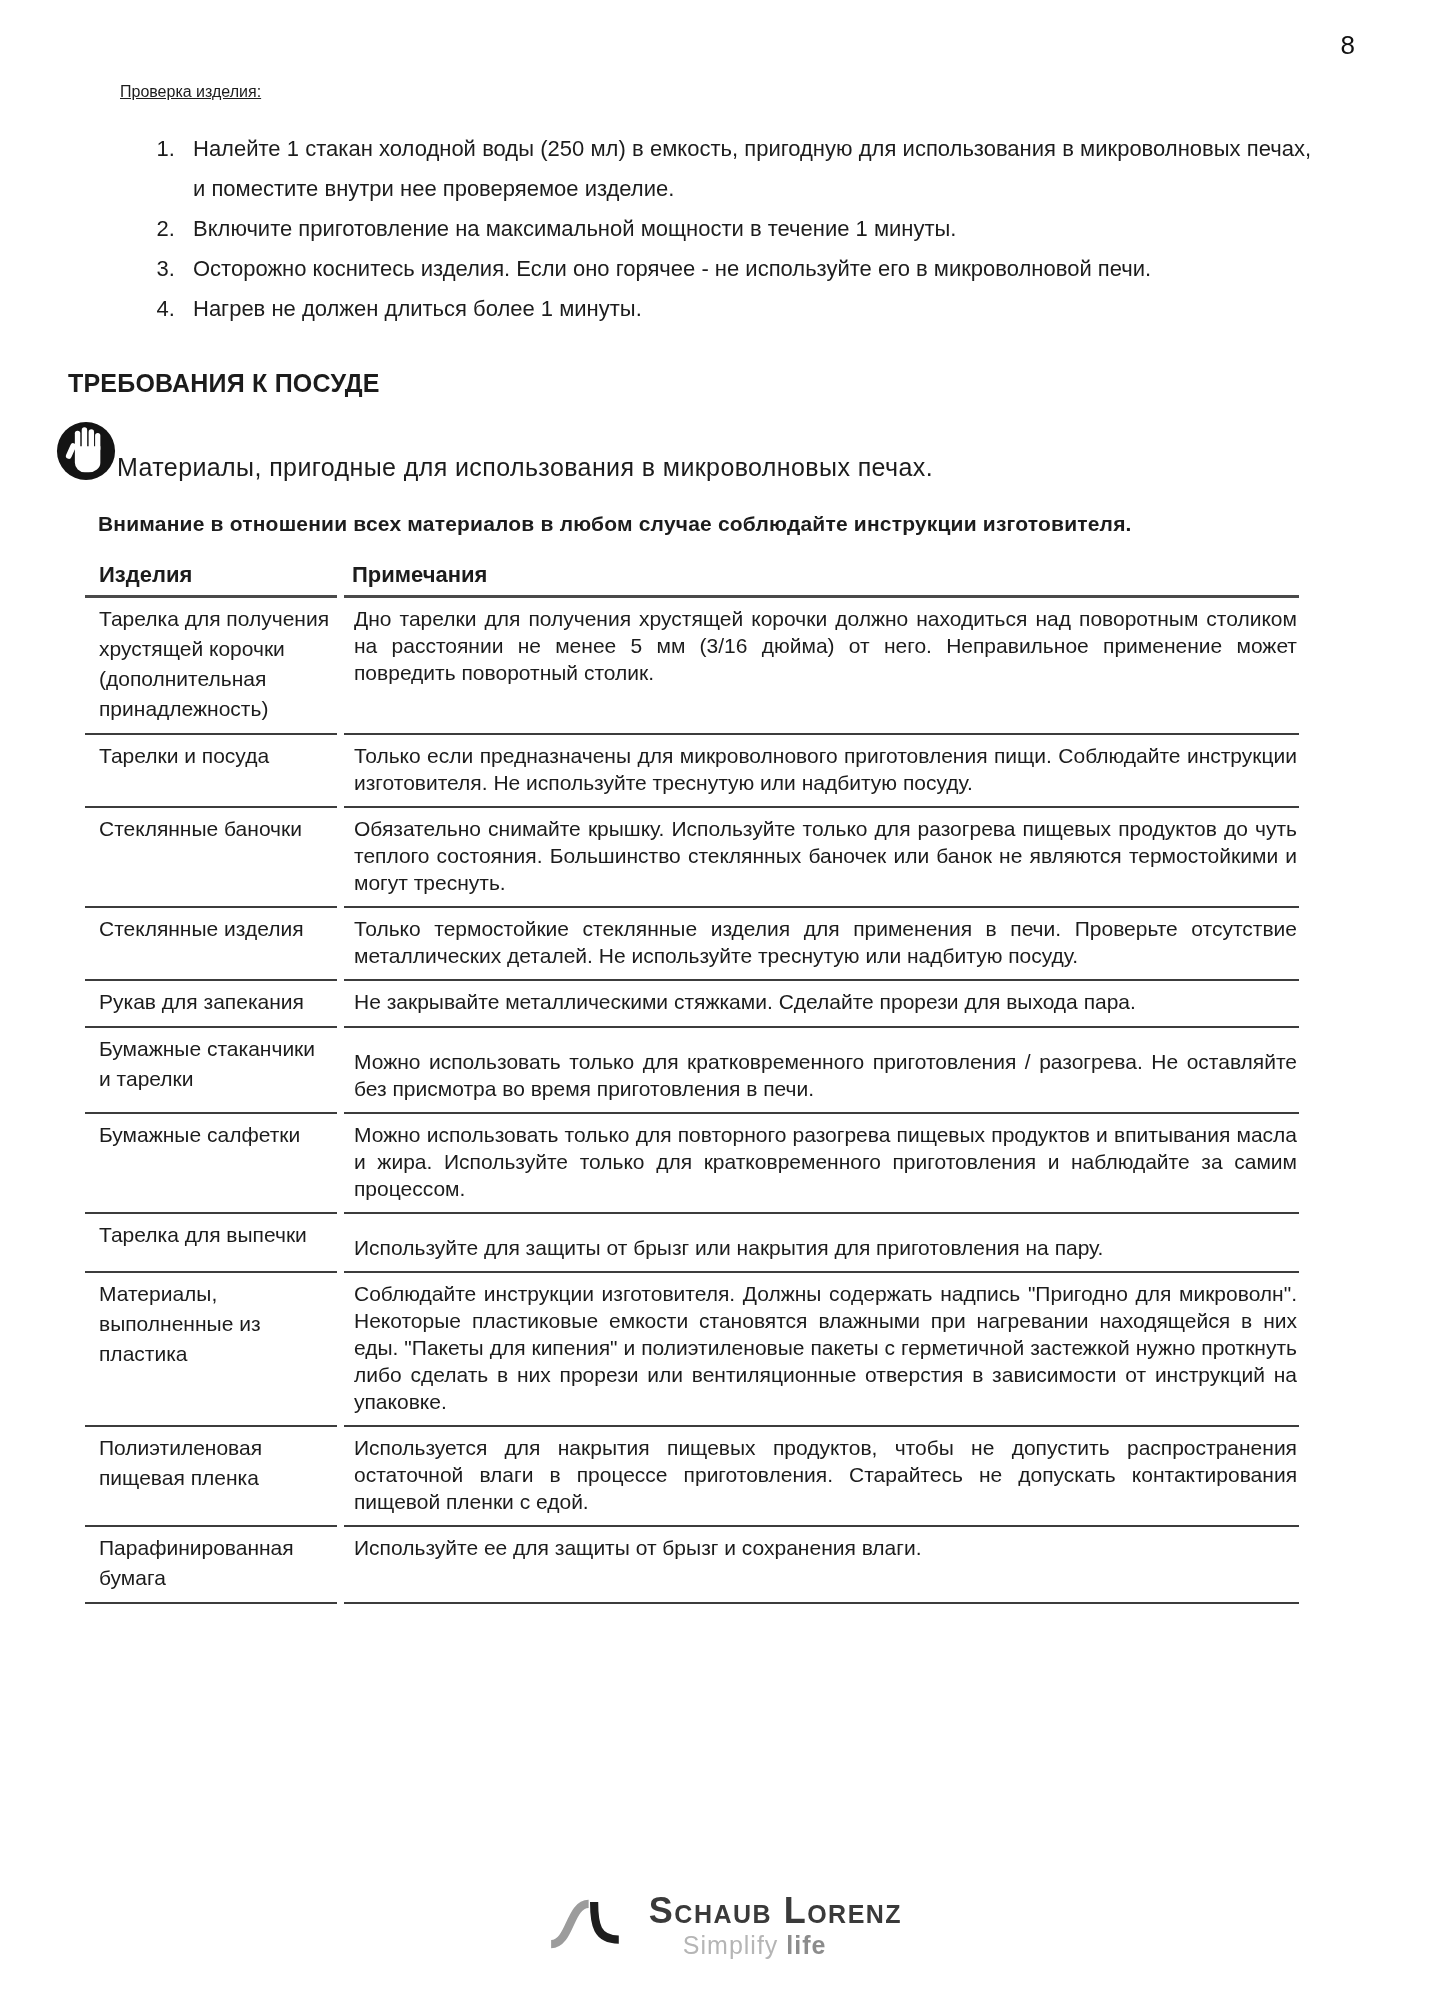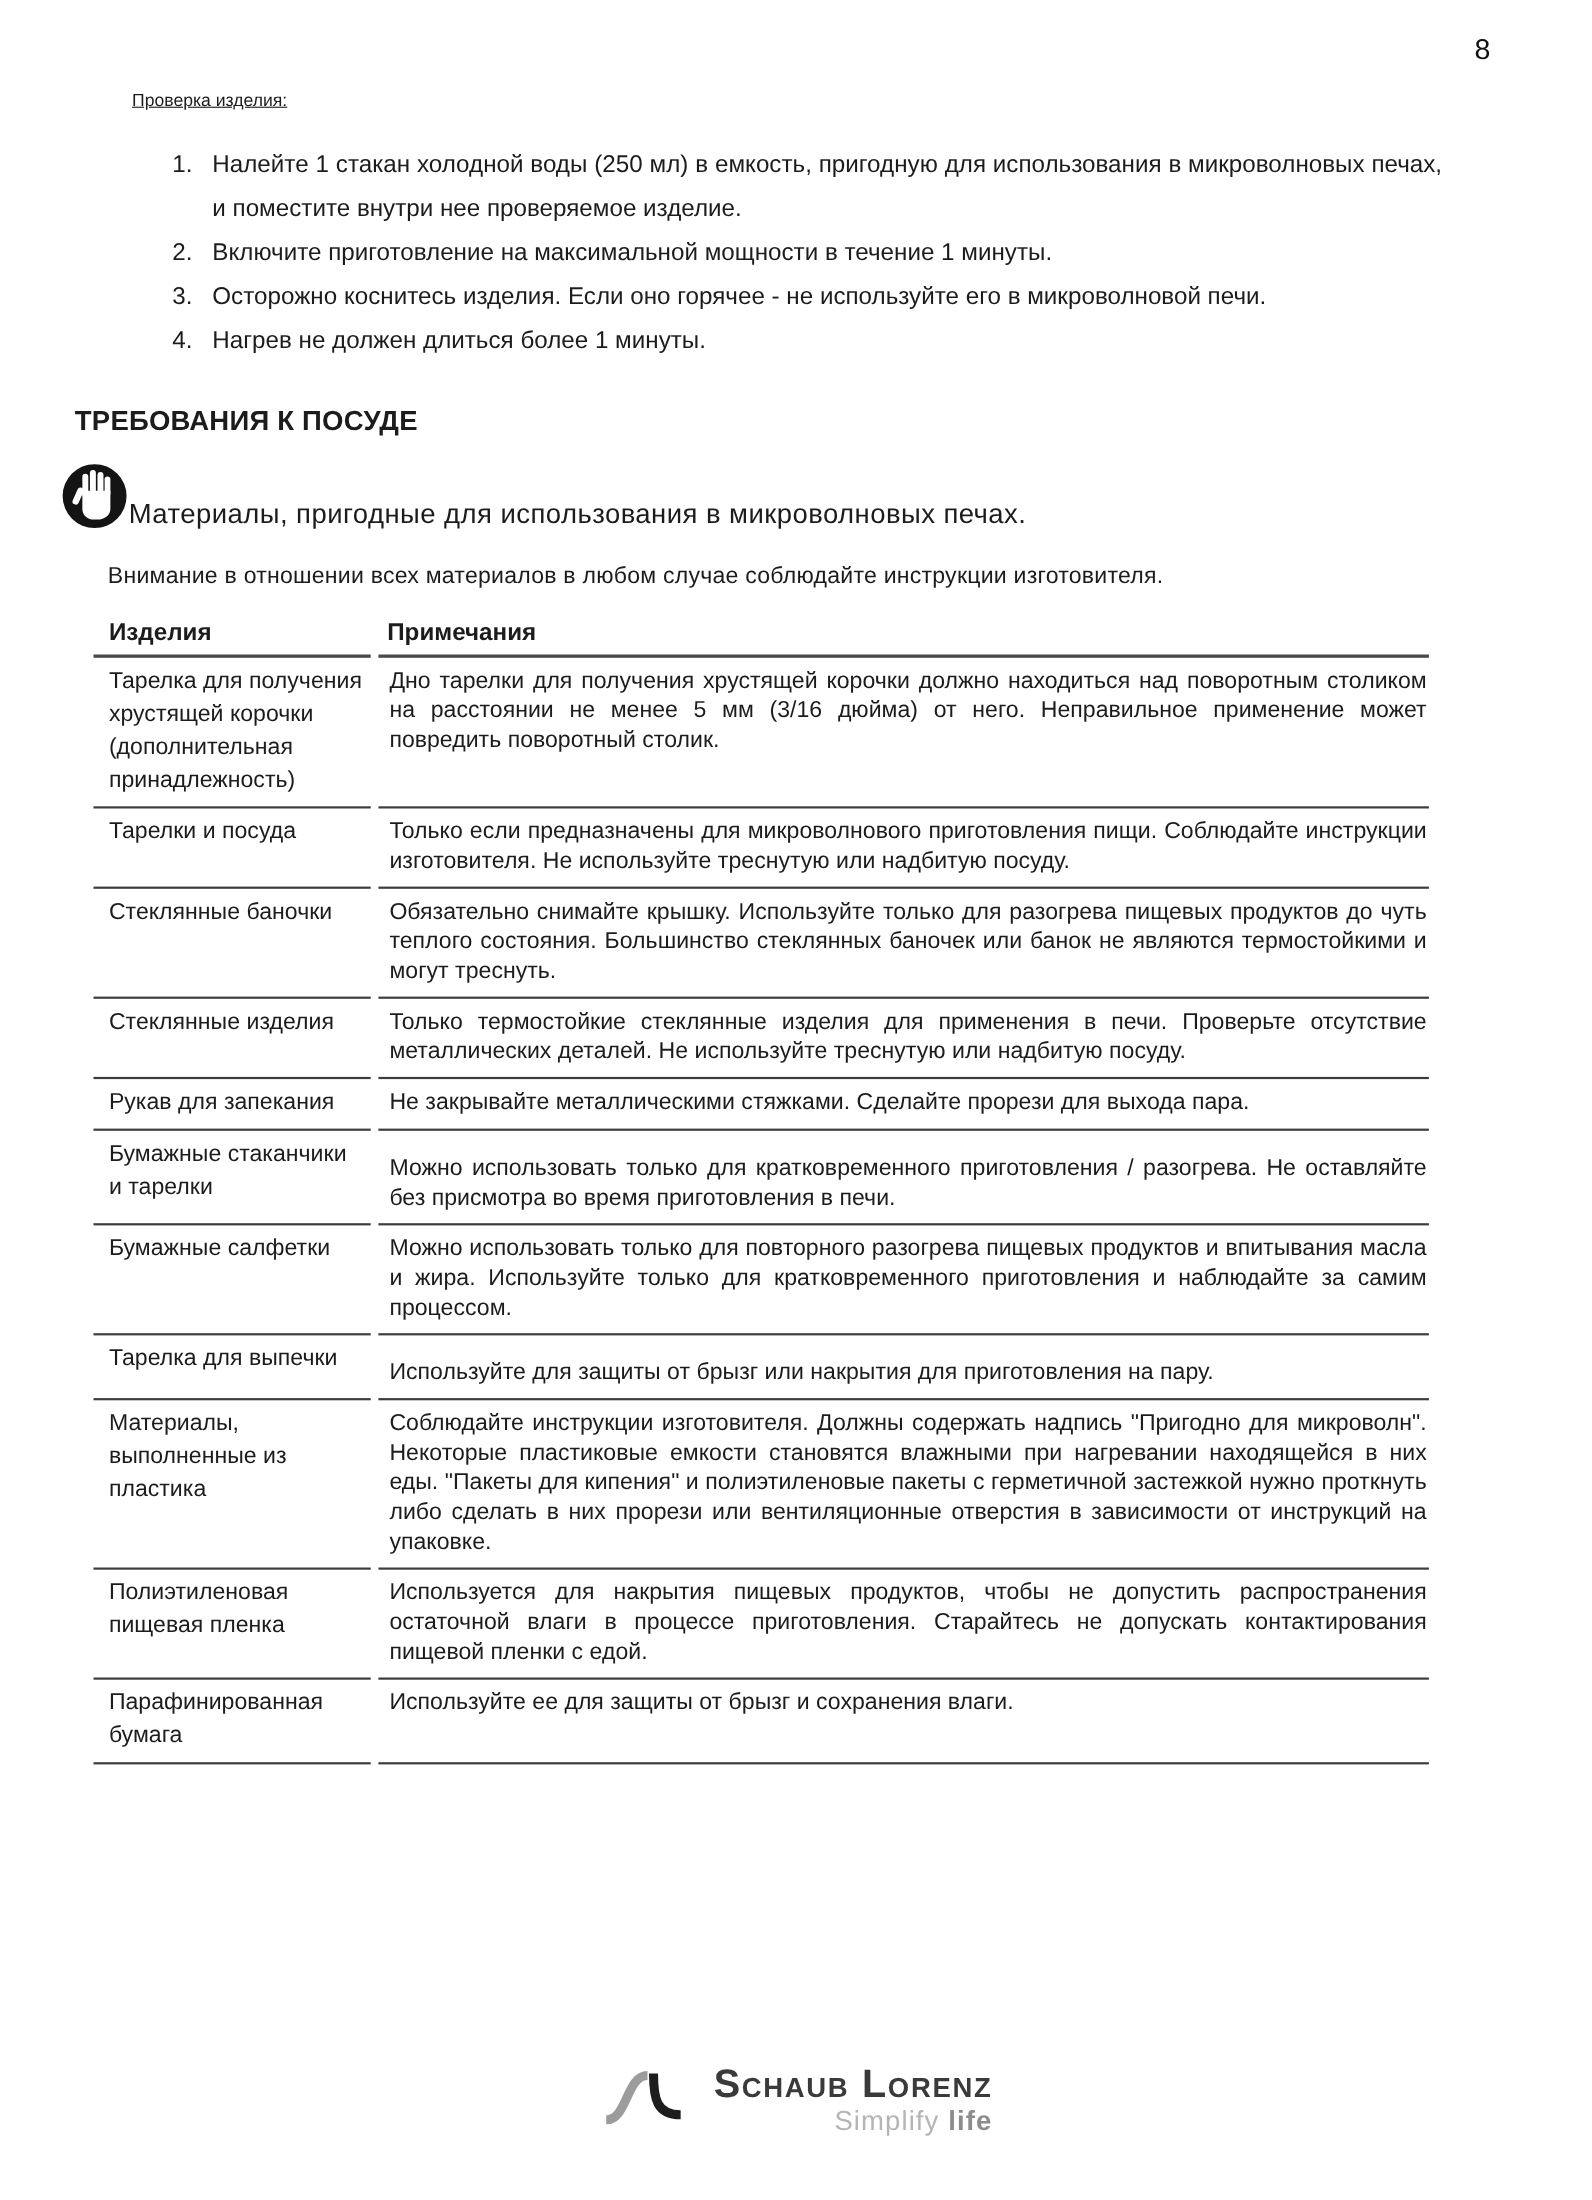--- a/index.html
+++ b/index.html
@@ -50,21 +50,21 @@
     margin: 40px 0 0 -17px;
     letter-spacing: 0.2px;
   }
   .subhead-row {
     display: flex;
     align-items: flex-end;
     margin: 22px 0 0 -30px;
   }
   .hand-icon { width: 62px; height: 62px; flex: 0 0 auto; }
   .subhead-text { font-size: 25px; letter-spacing: 0.4px; }
-  .note { margin: 30px 0 0 13px; font-size: 21px; letter-spacing: 0.2px; }
+  .note { margin: 30px 0 0 13px; font-size: 21px; letter-spacing: 0.2px; font-weight: bold; }
   table.materials {
     margin-top: 26px;
     width: 100%;
     border-collapse: separate;
     border-spacing: 7px 0;
     margin-left: -7px;
   }
   table.materials th {
     text-align: left;
     font-size: 22px;
@@ -86,26 +86,25 @@
   td.col-note {
     font-size: 21px;
     line-height: 27px;
     text-align: justify;
     padding: 7px 2px 10px 10px;
   }
   td.col-note.offset { padding-top: 20px; margin-top: 32px; }
   footer.brand-footer {
     position: absolute;
     left: 50%;
-    bottom: 56px;
+    bottom: 40px;
     transform: translateX(-50%);
     display: flex;
     align-items: center;
     gap: 12px;
-    text-align: right;
   }
   .brand-block { display: flex; flex-direction: column; }
   .brand-name {
     font-variant: small-caps;
     font-weight: 700;
     font-size: 36px;
     letter-spacing: 1.5px;
     color: #3a3a3a;
     line-height: 1.0;
   }

